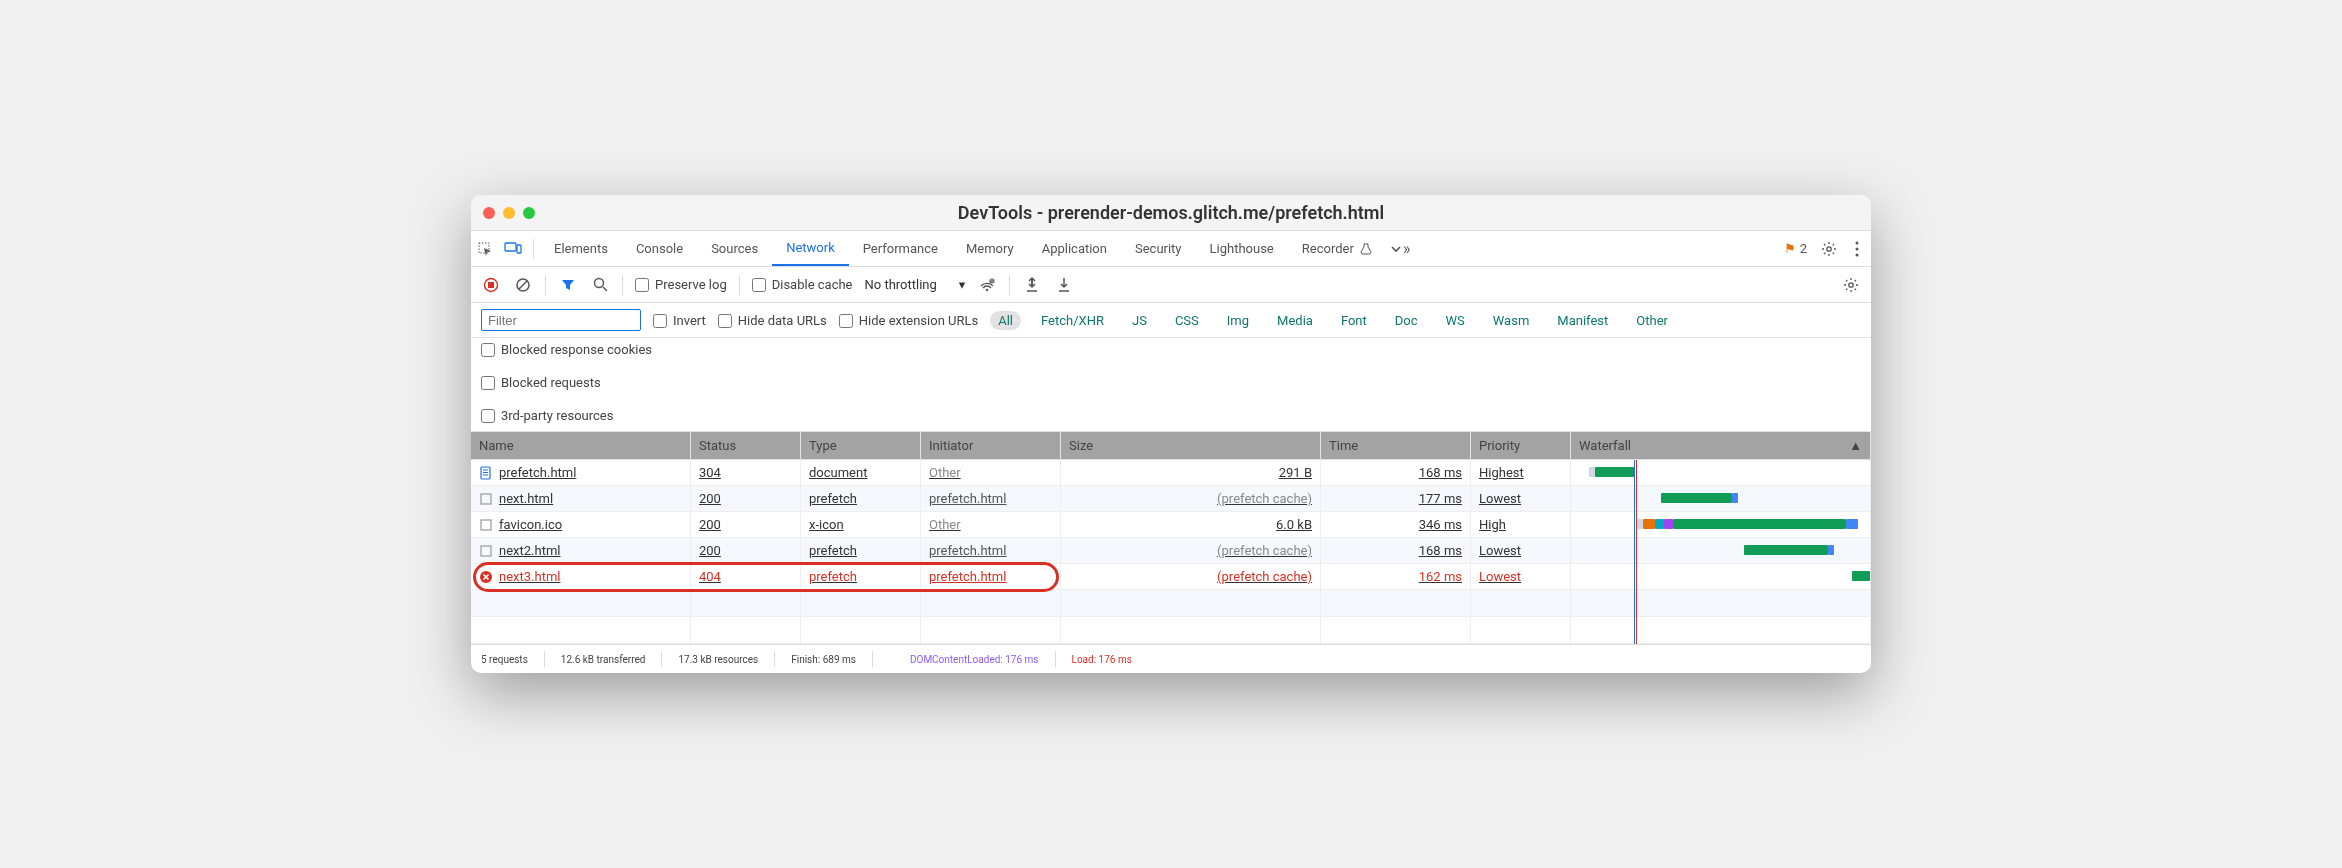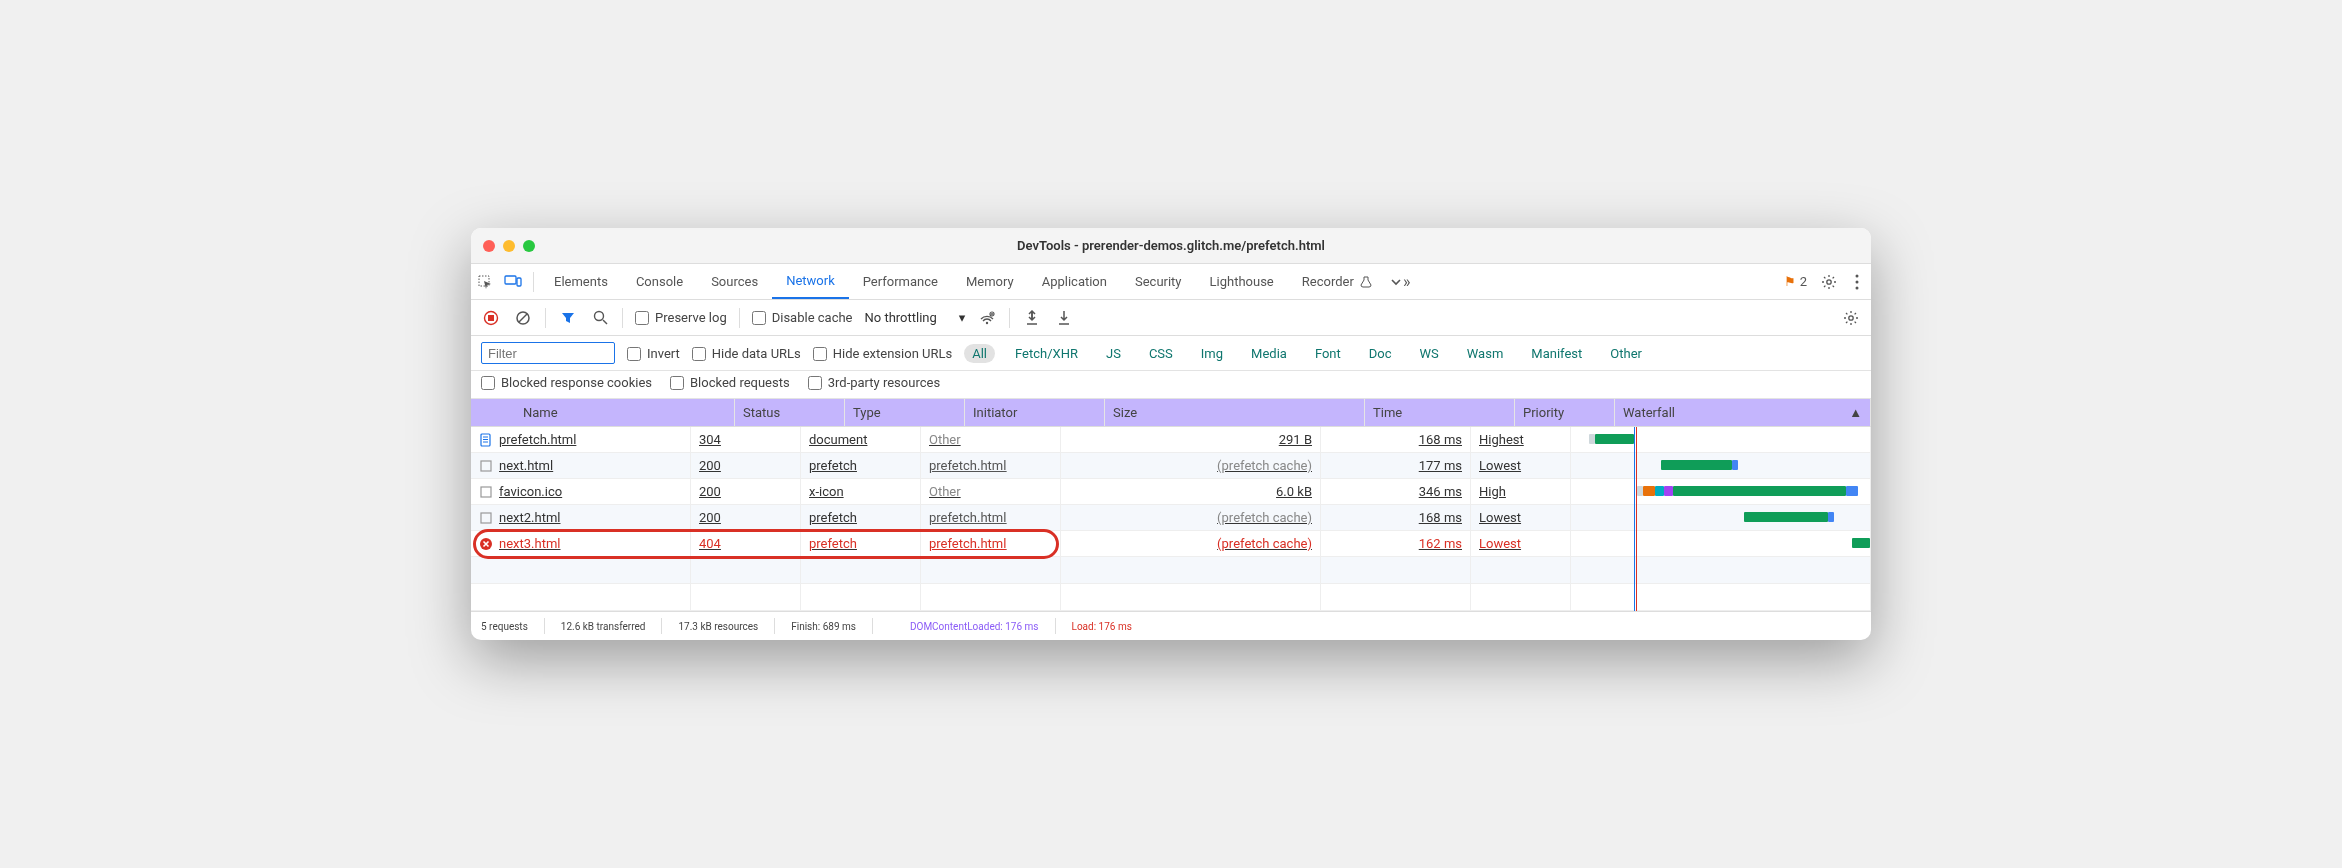--- a/index.html
+++ b/index.html
@@ -28,21 +28,21 @@
     padding: 0 12px;
     position: relative;
   }
   .traffic { display: flex; gap: 8px; }
   .dot { width: 12px; height: 12px; border-radius: 50%; }
   .dot.red { background: #ff5f57; }
   .dot.yellow { background: #febc2e; }
   .dot.green { background: #28c840; }
   .titlebar-title {
     position: absolute; left: 0; right: 0;
-    text-align: center; font-size: 13px; font-weight: 600;
+    text-align: center; font-size: 18px; font-weight: 600;
     color: #333; pointer-events: none;
   }
   
   .tabs {
     display: flex; align-items: center; gap: 0;
     height: 36px; border-bottom: 1px solid #ddd;
     font-size: 13px; color: #333;
   }
   .tabs .icon-btn { width: 28px; display:flex; align-items:center; justify-content:center; height:100%; color:#555; }
   .tabs .divider { width:1px; height:20px; background:#ddd; margin:0 6px; }
@@ -64,41 +64,41 @@
   .chk { display:flex; align-items:flex-end; gap:6px; color:#444; }
   .chk input { width:14px; height:14px; }
   .throttle { display:flex; align-items:center; gap:22px; }
   
   .filterbar {
     border-bottom:1px solid #e3e3e3;
     padding: 6px 10px; font-size:13px; color:#333;
     display:flex; flex-wrap:wrap; align-items:center; gap:12px;
   }
   .filter-input {
-    width: 134px; height: 22px;
+    width: 160px; height: 22px;
     border: 1px solid #1a73e8; border-radius:2px;
     padding: 0 6px; font-size:13px; outline:none;
   }
   .pill { padding:2px 8px; border-radius:10px; cursor:pointer; color:#0f766e;}
   .pill.active { background:#e2e2e2; }
   
   .filterbar2 {
     border-bottom:1px solid #e3e3e3;
     padding: 4px 10px 8px 10px; font-size:13px; color:#333;
-    display:flex; gap:18px;
+    display:flex; gap:18px;flex-direction:column;
   }
   
   .grid {
     width:100%; font-size:13px; color:#333;
   }
   .grid-head, .grid-row {
     display:grid;
     grid-template-columns: 220px 110px 120px 140px 260px 150px 100px 1fr;
   }
-  .grid-head { background:#c4b5fd; border-bottom:1px solid #ddd;padding-left:44px; }
+  .grid-head { background:#a3a3a3; border-bottom:1px solid #ddd; }
   .grid-head .cell { padding:6px 8px; border-right:1px solid #e5e5e5; font-weight:400; color:#444; white-space:nowrap;}
   .grid-head .cell:last-child { display:flex; justify-content:space-between; align-items:center;}
   .grid-row { border-bottom:1px solid #eee; }
   .grid-row:nth-child(odd) { background:#fff; }
   .grid-row:nth-child(even) { background:#f5f8fc; }
   .cell { padding:5px 8px; border-right:1px solid #eee; white-space:nowrap; overflow:hidden; text-overflow:ellipsis;}
   .cell.size, .cell.time { text-align:right; }
   .cell.initiator.link { text-decoration:underline; color:#555; }
   .cell.name { display:flex; align-items:center; gap:6px; }
   .row-icon { width:14px; height:14px; display:inline-flex; align-items:center; justify-content:center;}

